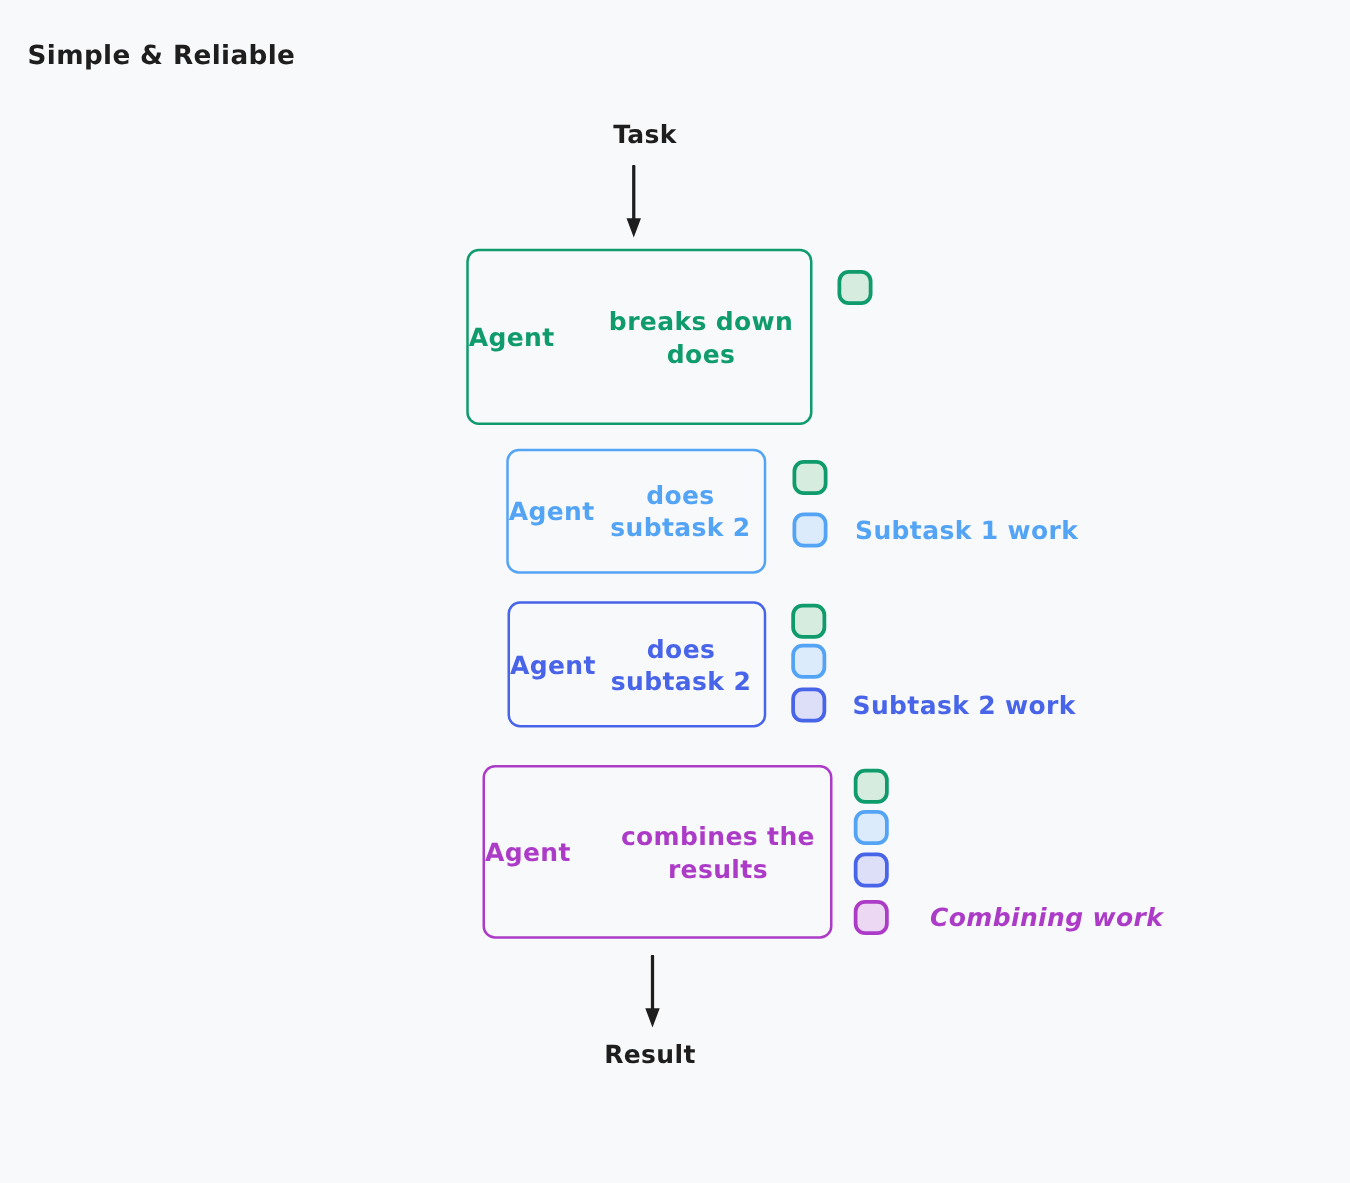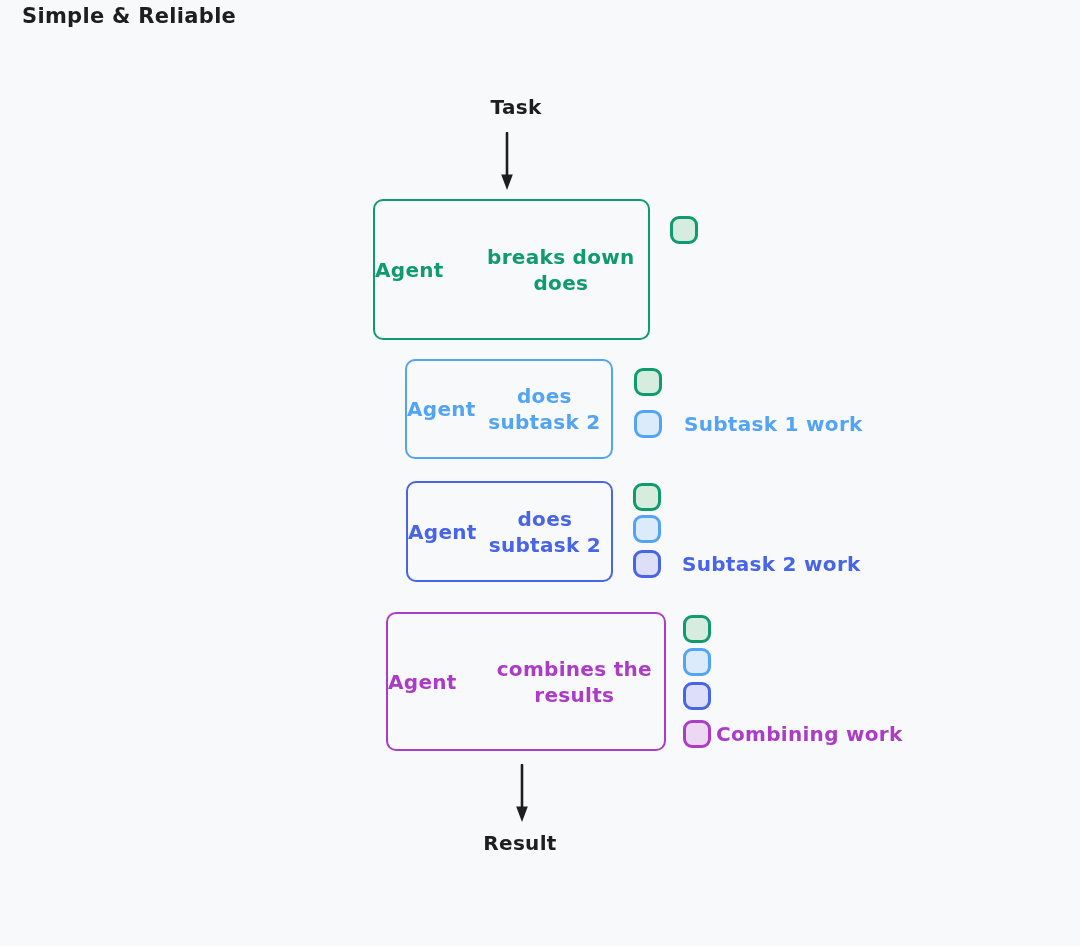--- a/index.html
+++ b/index.html
@@ -11,21 +11,21 @@
   .canvas {
     position: relative;
     width: 1080px;
     height: 946px;
     background: var(--bg, #f8f9fa);
     overflow: hidden;
   }
   .abs { position: absolute; }
 
   .diagram-title {
-    left: 22px; top: 4px;
+    left: 22px; top: 32px;
     font-size: 21px;
     font-weight: bold;
     color: var(--ink, #1e1e1e);
     letter-spacing: 0.3px;
   }
   .flow-label {
     font-size: 20px;
     font-weight: bold;
     color: var(--ink, #1e1e1e);
     text-align: center;
@@ -87,21 +87,21 @@
   .legend-label {
     font-size: 20px;
     font-weight: bold;
     line-height: 26px;
     letter-spacing: 0.3px;
     white-space: nowrap;
   }
   .legend-conversation { left: 717px; top: 217px; color: var(--green-stroke, #0f9b6c); }
   .legend-subtask1     { left: 684px; top: 411px; color: var(--blue-stroke, #54a4f5); }
   .legend-subtask2     { left: 682px; top: 551px; color: var(--indigo-stroke, #4864e8); }
-  .legend-combining    { left: 716px; top: 721px; color: var(--purple-stroke, #ac3cc7); }
+  .legend-combining    { left: 744px; top: 721px; color: var(--purple-stroke, #ac3cc7); font-style: italic; }
 
   
   .sq-conv-green { left: 670px; top: 216px; }
   .sq-s1-green   { left: 634px; top: 368px; }
   .sq-s1-blue    { left: 634px; top: 410px; }
   .sq-s2-green   { left: 633px; top: 483px; }
   .sq-s2-blue    { left: 633px; top: 515px; }
   .sq-s2-indigo  { left: 633px; top: 550px; }
   .sq-cw-green   { left: 683px; top: 615px; }
   .sq-cw-blue    { left: 683px; top: 648px; }

